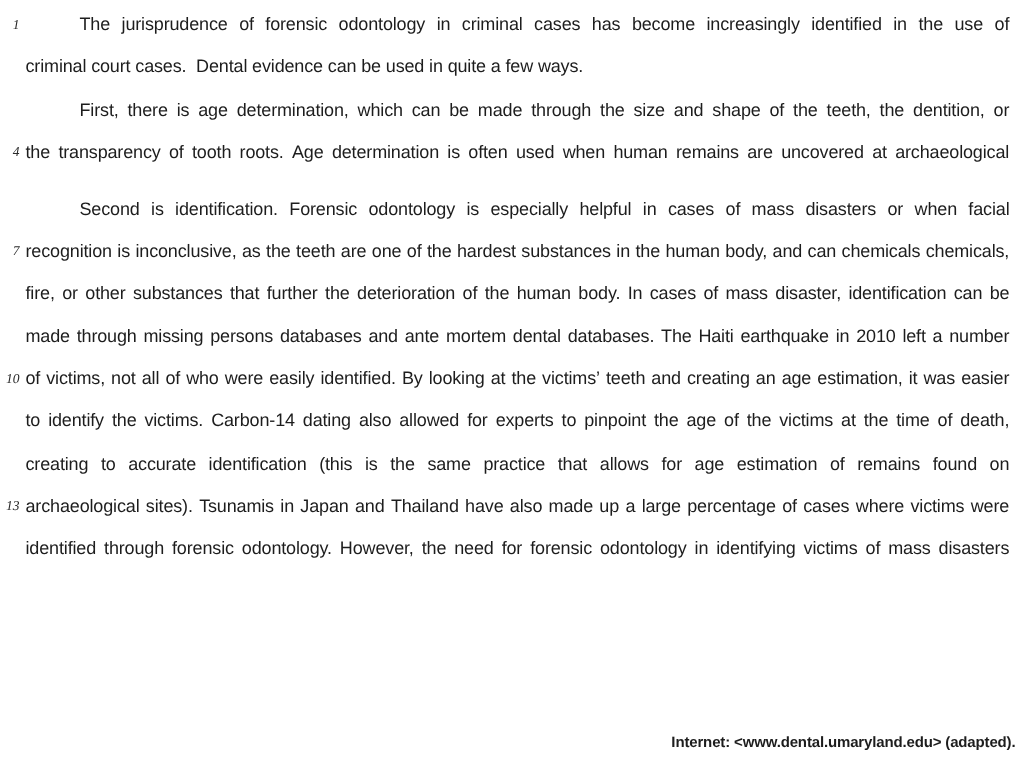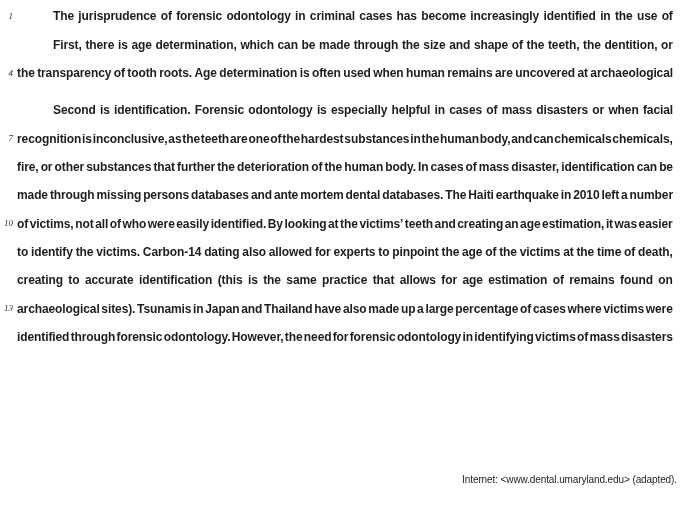--- a/index.html
+++ b/index.html
@@ -56,31 +56,30 @@
     line-height: 28.35px;
     white-space: pre-wrap;
   }
   .line.just .ltext {
     display: flex;
     flex-wrap: nowrap;
     justify-content: space-between;
     align-items: center;
     white-space: nowrap;
     line-height: normal;
-    font-weight: bold;
   }
   .line.indent .ltext {
     padding-left: 36px;
   }
   .source {
     position: absolute;
     right: 3px;
-    top: 474px;
+    top: 490px;
     font-size: 10px;
-    font-weight: normal;
+    font-weight: bold;
     letter-spacing: -0.1px;
     color: var(--text-color, #1d1d1d);
   }
 </style>
 </head>
 <body>
 
 <div class="page">
   <div class="text-block" id="lines">
       <div class="line just indent">
@@ -96,20 +95,23 @@
           <span>cases</span>
           <span>has</span>
           <span>become</span>
           <span>increasingly</span>
           <span>identified</span>
           <span>in</span>
           <span>the</span>
           <span>use</span>
           <span>of</span>
         </span>
+      </div>
+      <div class="line">
+        <span class="ltext">criminal court cases.  Dental evidence can be used in quite a few ways.</span>
       </div>
       <div class="line just indent">
         <span class="ltext">
           <span>First,</span>
           <span>there</span>
           <span>is</span>
           <span>age</span>
           <span>determination,</span>
           <span>which</span>
           <span>can</span>

